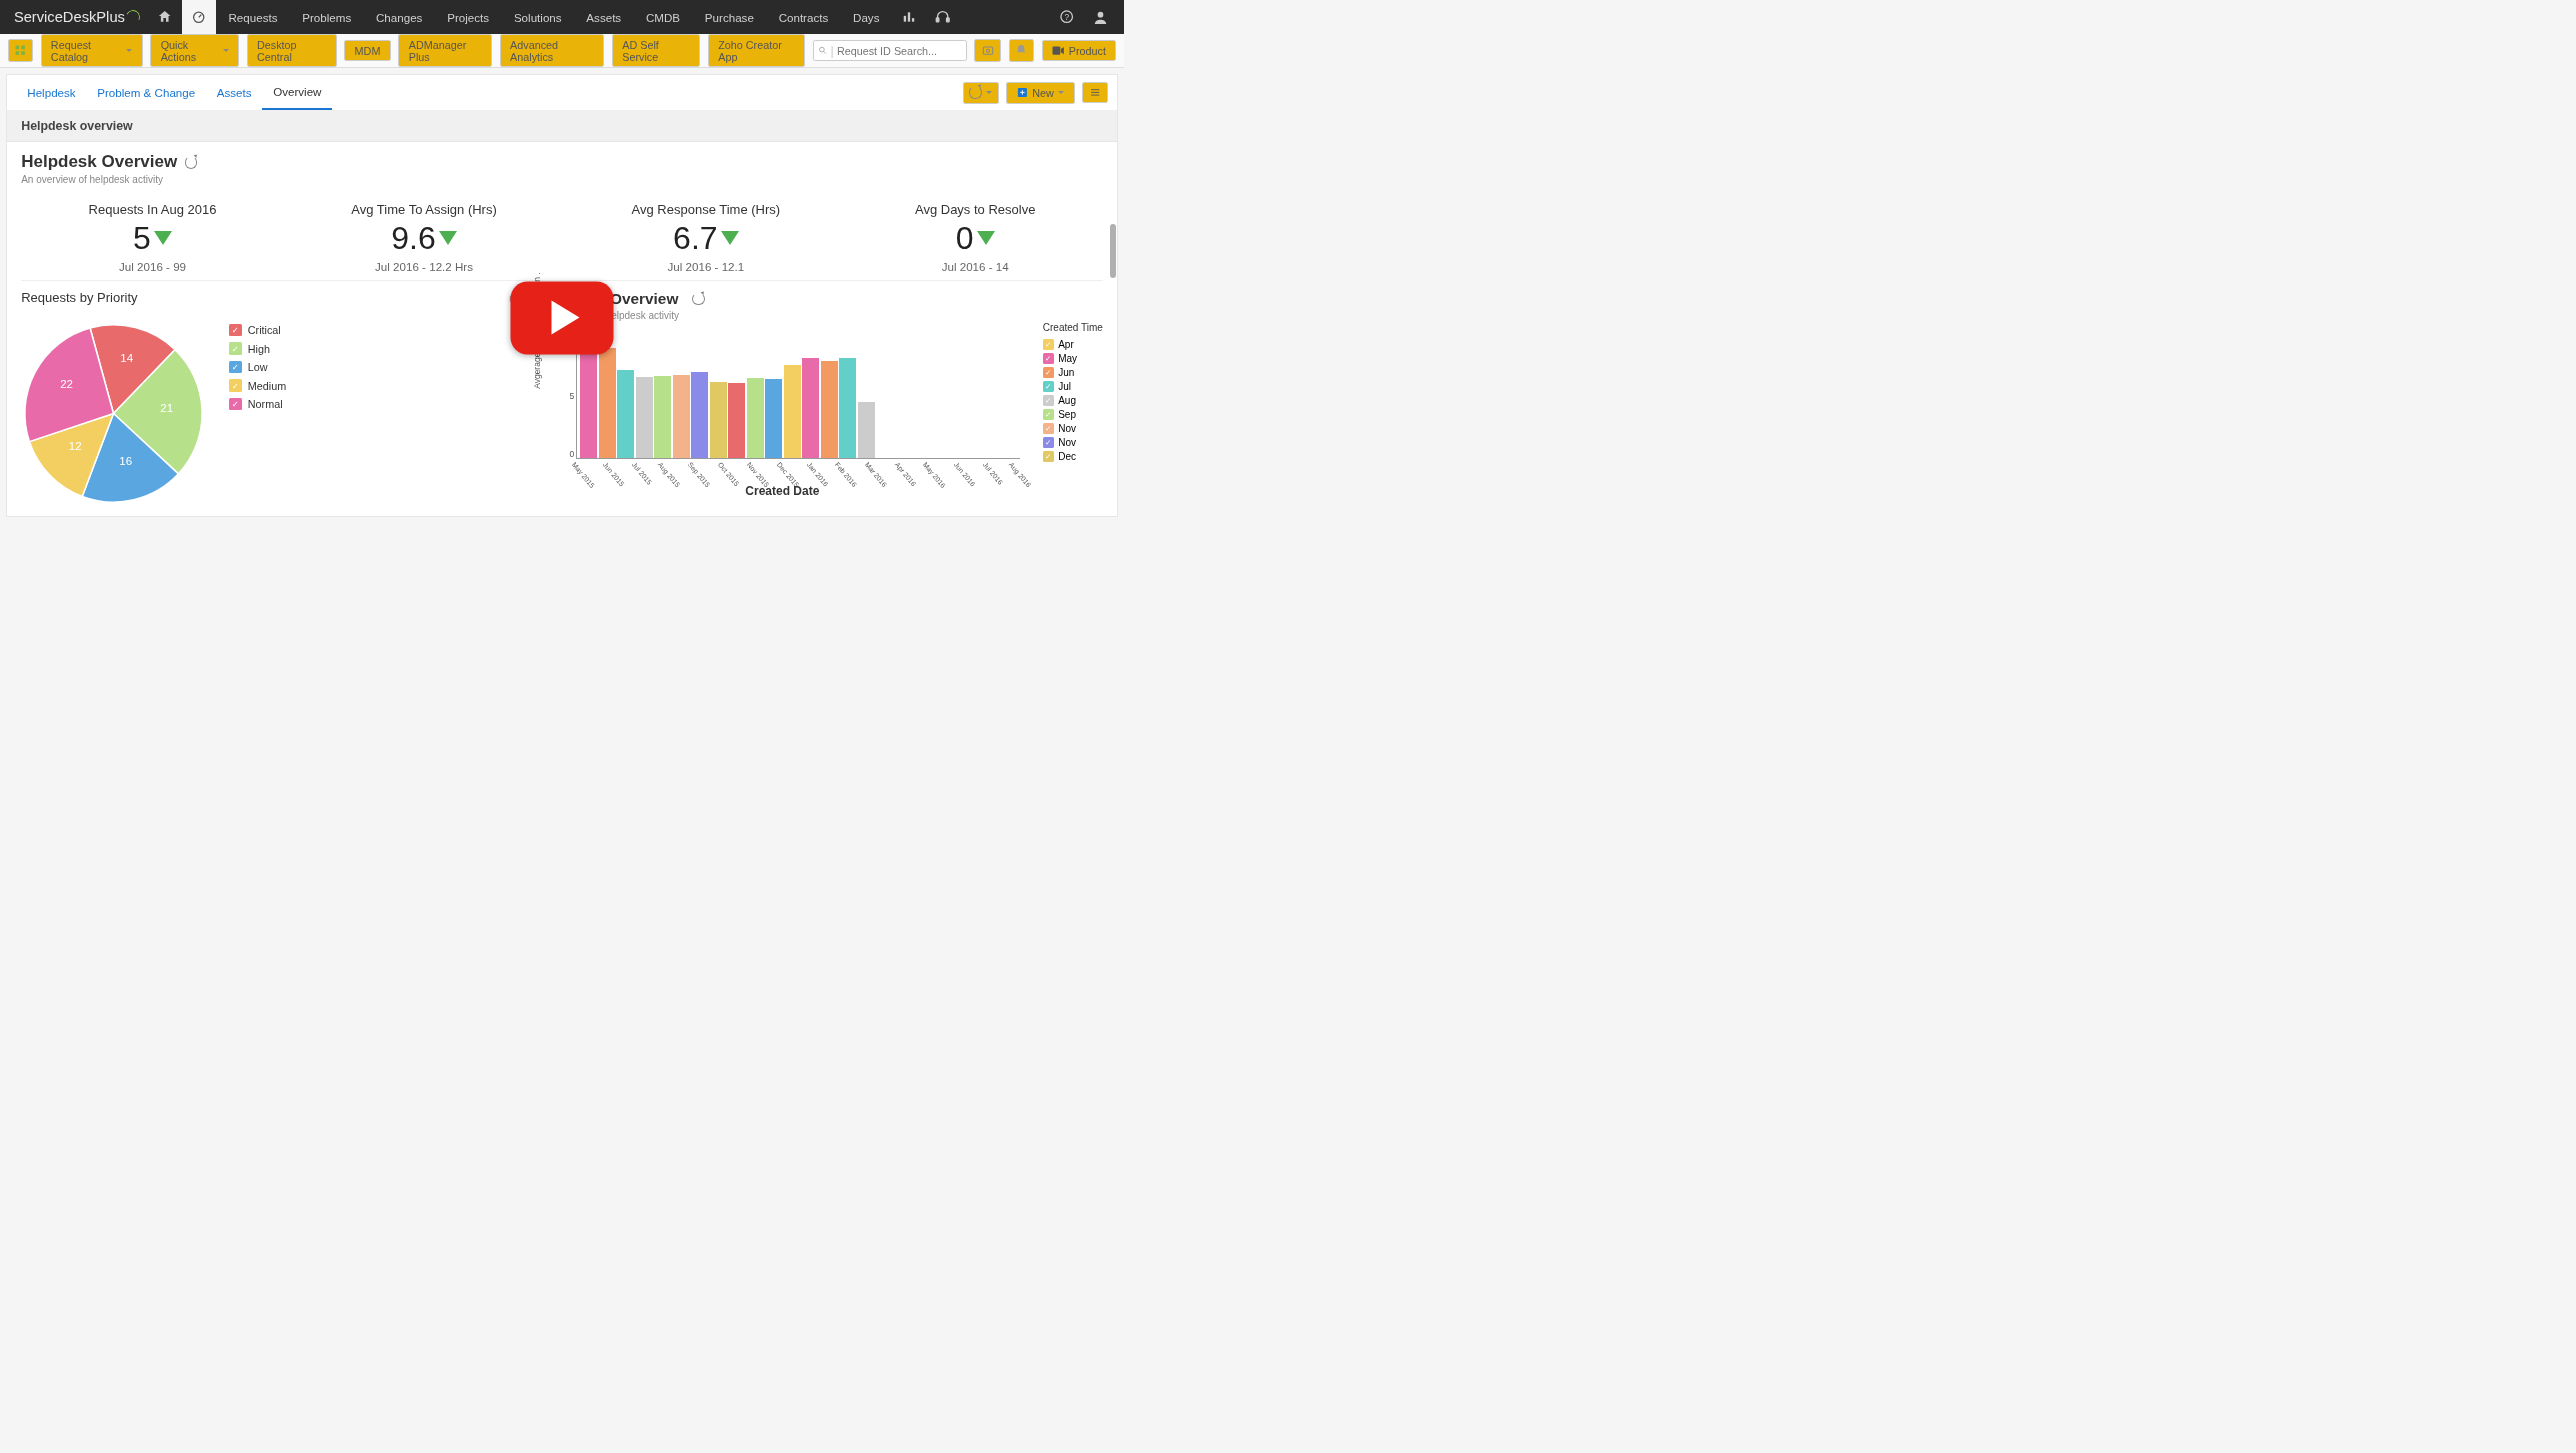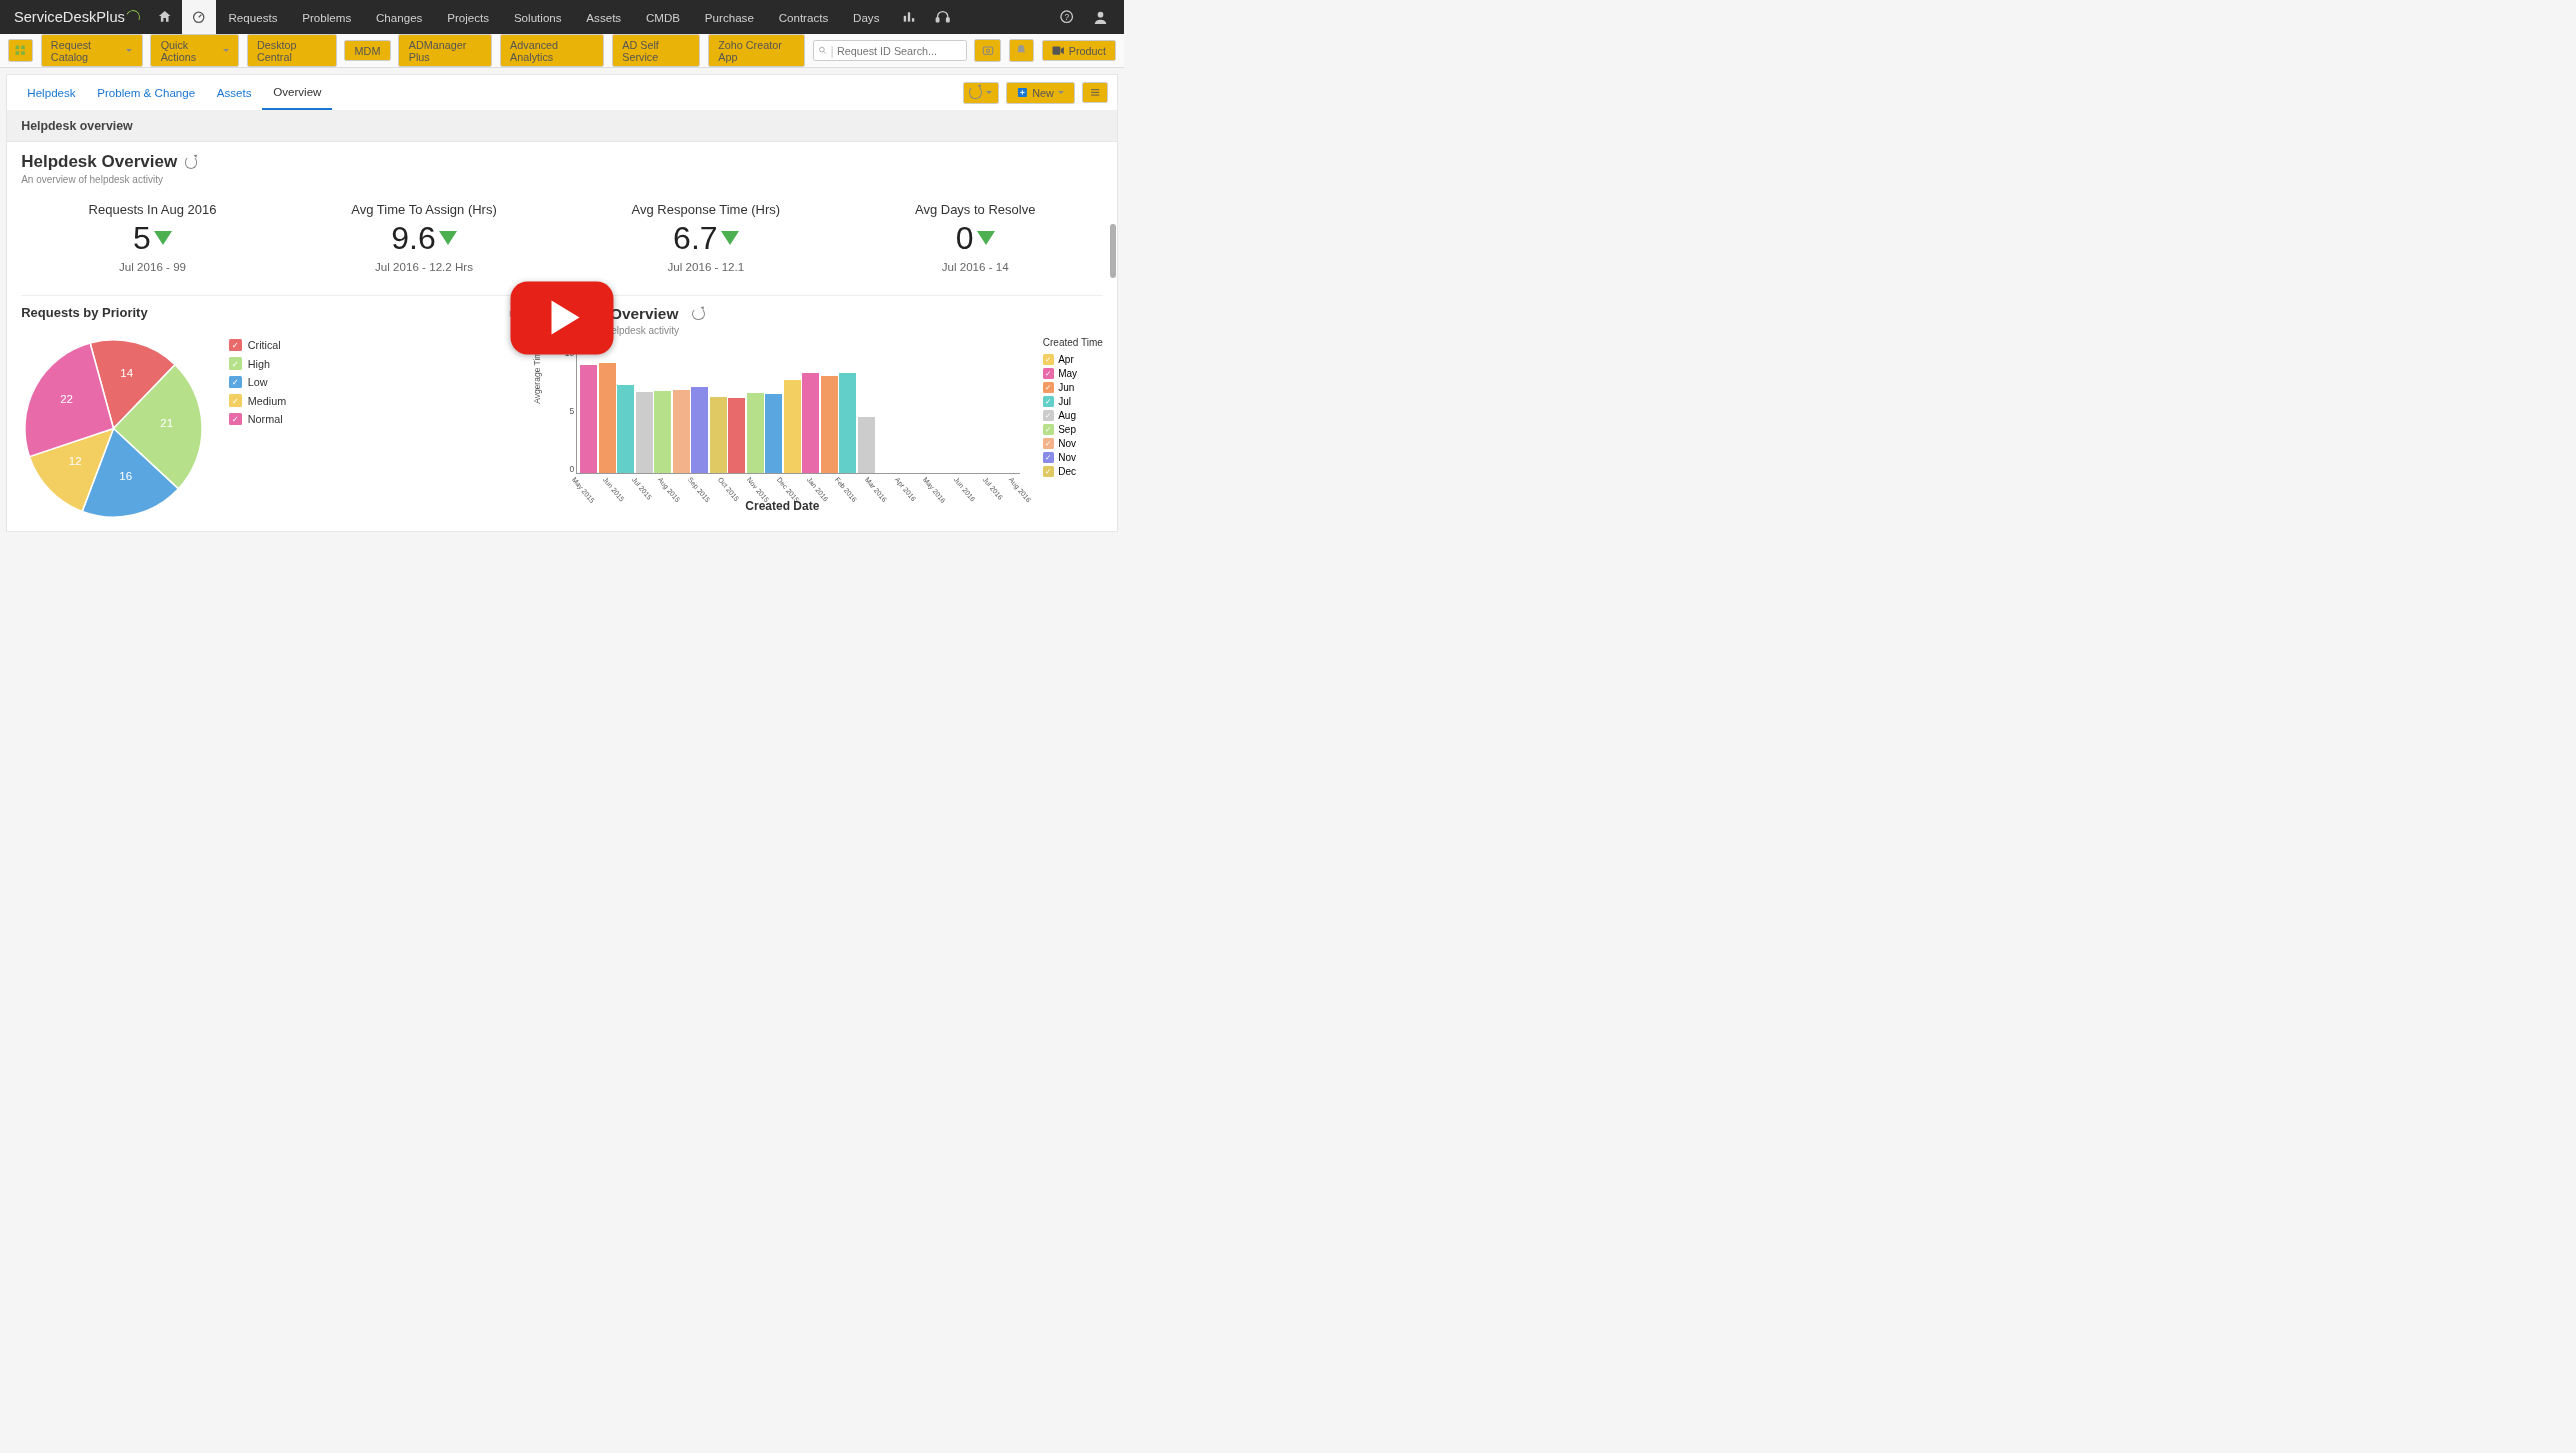--- a/index.html
+++ b/index.html
@@ -21,29 +21,29 @@
 .search input{border:none;outline:none;font-size:10.8px;color:#888;width:100%}
 .content{background:#fff;margin:6.2px;border:0.8px solid #e6e6e6}
 .tabs{display:flex;align-items:center;border-bottom:0.8px solid #eee;padding:0 9.3px;height:36px}
 .tabs a{font-size:11.6px;color:#1976d2;padding:0 10.8px;height:100%;display:flex;align-items:center;cursor:pointer}
 .tabs a.active{color:#333;border-bottom:2.3px solid #1976d2;font-weight:500}
 .tabs-right{display:flex;align-items:center;gap:7.7px}
 .section-bar{background:#f0f0f0;padding:7.7px 14px;font-size:12.4px;font-weight:600;color:#444;border-bottom:0.8px solid #e6e6e6}
 .panel{padding:10.8px 14px}
 .panel h2{font-size:17px;color:#333;font-weight:600;display:flex;align-items:center;gap:7.7px}
 .panel .sub{font-size:10px;color:#888;margin-top:1.5px}
-.kpis{display:flex;justify-content:space-around;margin-top:17px;padding-bottom:22px;border-bottom:0.8px solid #eee}
+.kpis{display:flex;justify-content:space-around;margin-top:17px;padding-bottom:7px;border-bottom:0.8px solid #eee}
 .kpi{text-align:center}
 .kpi .t{font-size:13px;color:#333;margin-bottom:3.1px}
 .kpi .v{font-size:32px;font-weight:400;color:#222;display:flex;align-items:center;justify-content:center;gap:3.1px}
 .kpi .prev{font-size:11.6px;color:#666;margin-top:3px}
 .tri-down{width:0;height:0;border-left:9.3px solid transparent;border-right:9.3px solid transparent;border-top:14px solid #4caf50}
 .row2{display:flex;margin-top:9.3px;gap:7.7px}
 .card{flex:1;position:relative}
-.card h3{font-size:13px;font-weight:700;color:#333;margin-bottom:7.7px}
+.card h3{font-size:13px;font-weight:400;color:#333;margin-bottom:7.7px}
 .pie-wrap{display:flex;align-items:flex-start;gap:23px;margin-top:15.4px}
 .legend{font-size:10.8px}
 .legend div{display:flex;align-items:center;gap:6.2px;padding:3.1px 0;color:#333}
 .sw{width:12.4px;height:12.4px;border-radius:1.5px;display:flex;align-items:center;justify-content:center;color:#fff;font-size:8.5px}
 .chart-icon-small{color:#999;position:absolute;top:0;right:7.7px}
 .bar-wrap{position:relative;height:170px;margin-top:7.7px}
 .bar-area{position:absolute;left:39px;right:7.7px;top:4.6px;bottom:39px;border-left:0.8px solid #999;border-bottom:0.8px solid #999;display:flex;align-items:flex-end;gap:1.5px;padding:0 3.1px}
 .bar{flex:1;max-width:17px}
 .ylab{position:absolute;left:0;top:50%;transform:rotate(-90deg) translateX(25%);transform-origin:left;font-size:8.5px;color:#555;white-space:nowrap}
 .xlab{position:absolute;left:0;right:0;bottom:0;text-align:center;font-size:12px;color:#333;font-weight:600}

